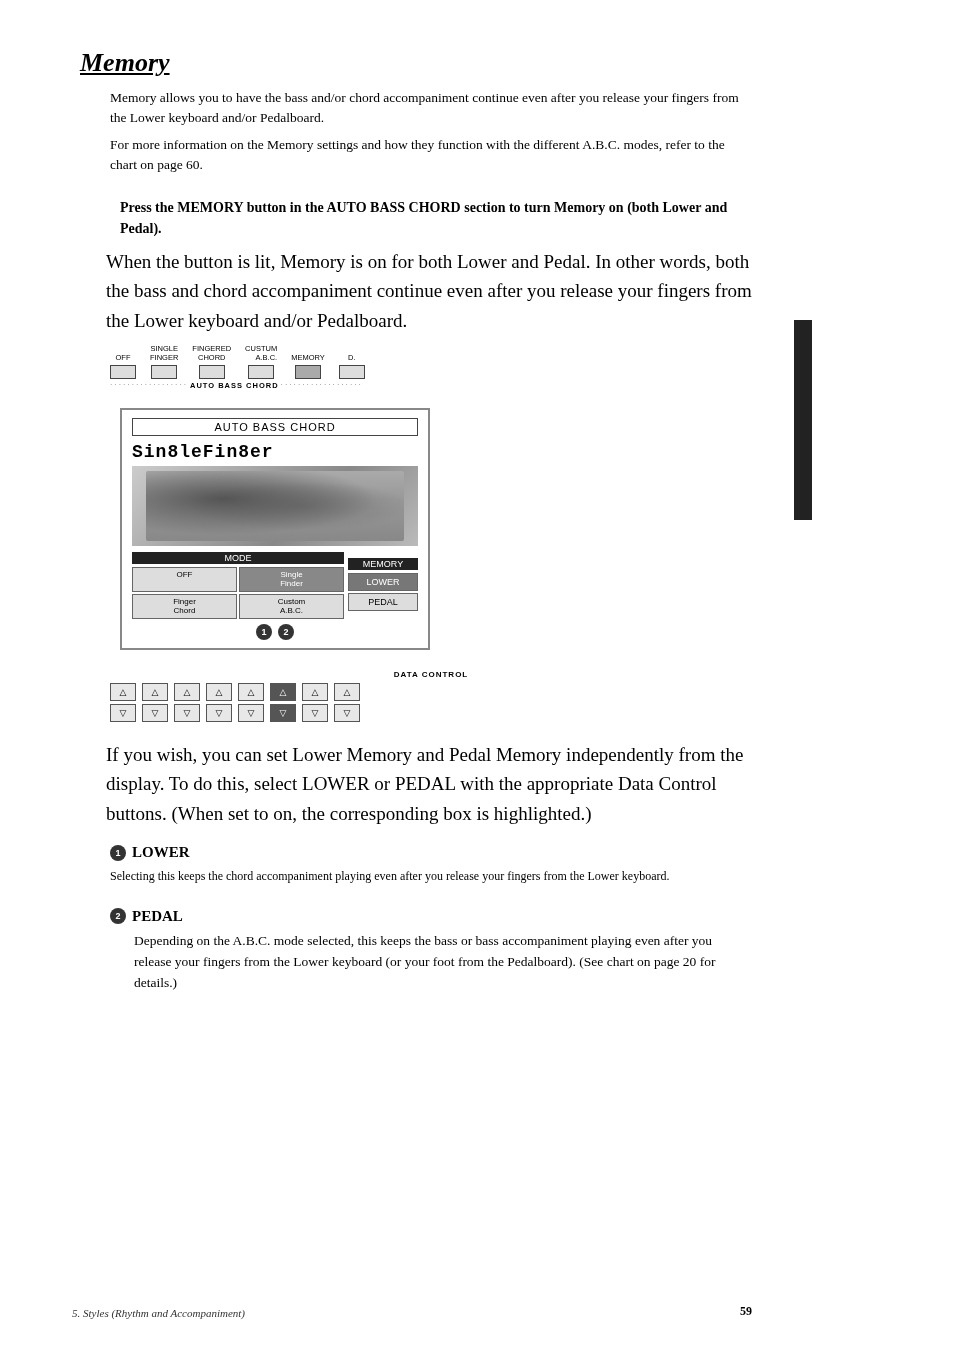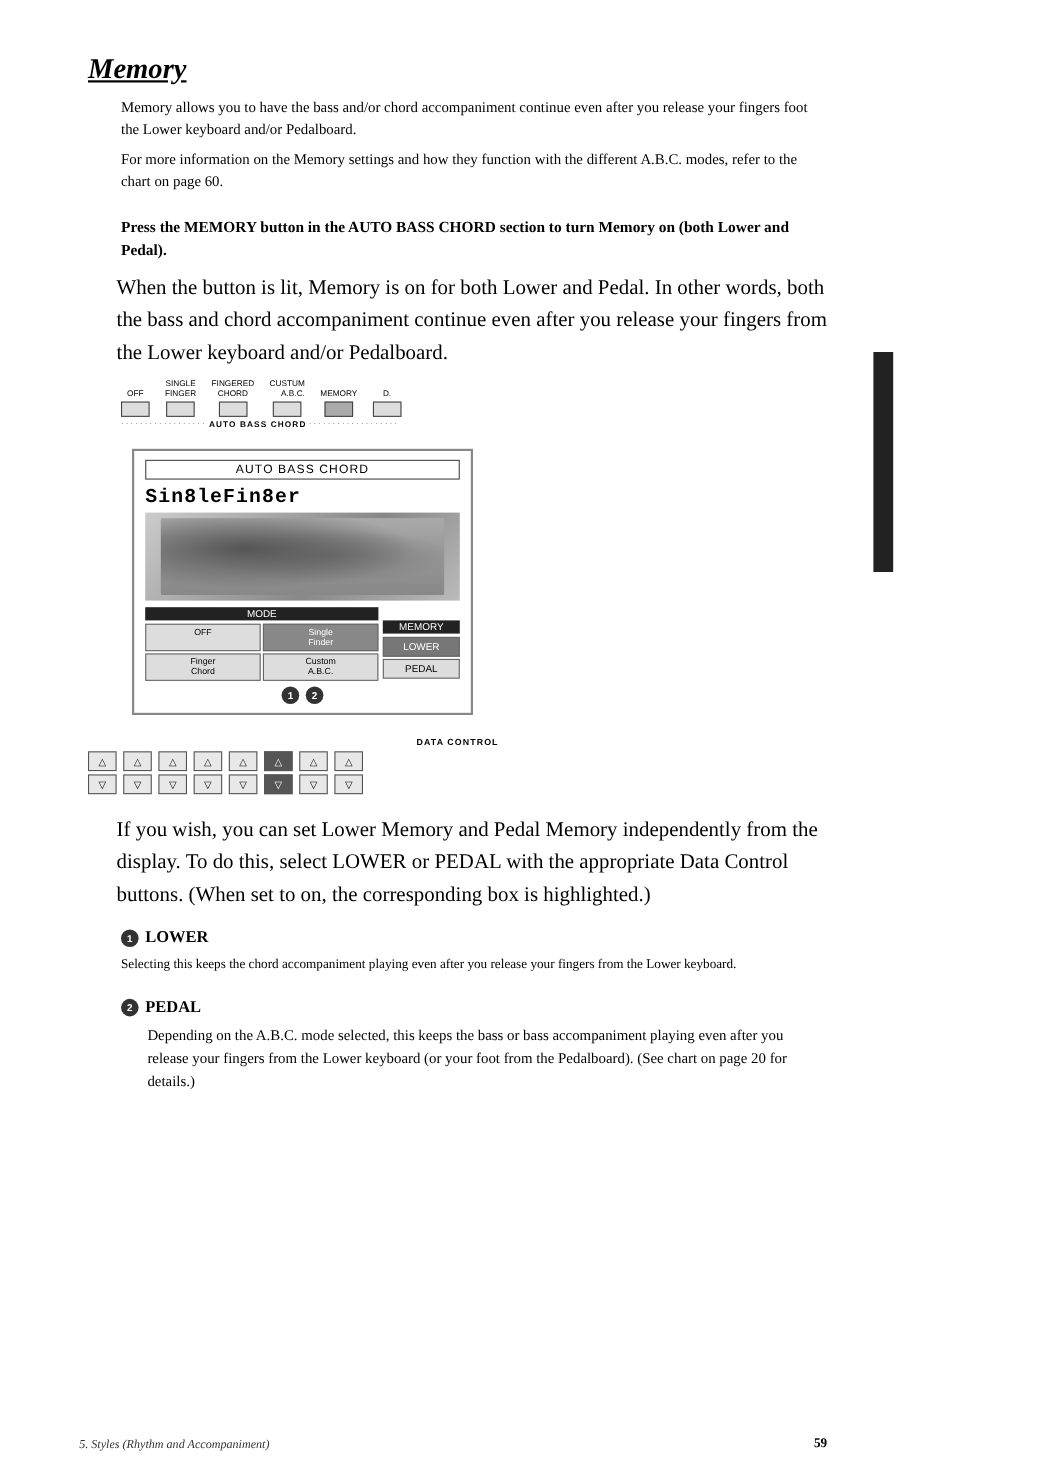--- a/index.html
+++ b/index.html
@@ -38,21 +38,21 @@
       margin-left: 30px;
       margin-bottom: 6px;
       line-height: 1.5;
       font-size: 13.5px;
     }
     .section-heading {
       font-weight: bold;
       font-size: 14px;
       margin-top: 22px;
       margin-bottom: 8px;
-      margin-left: 30px;
+      margin-left: 40px;
       line-height: 1.5;
     }
     .body-text {
       margin-left: 26px;
       margin-bottom: 10px;
       line-height: 1.55;
       font-size: 19px;
     }
     
     .display-outer {
@@ -100,21 +100,21 @@
       height: 70px;
       background: 
         radial-gradient(ellipse at 30% 40%, #555 0%, transparent 60%),
         radial-gradient(ellipse at 60% 50%, #777 0%, transparent 50%),
         linear-gradient(180deg, #aaa 0%, #999 40%, #888 100%);
       border-radius: 2px;
     }
     .display-bottom {
       display: flex;
       gap: 4px;
-      align-items: flex-end;
+      align-items: center;
       border-radius: 24px;
     }
     .mode-section {
       flex: 1;
     }
     .mode-label {
       background: #222;
       color: #fff;
       font-size: 9px;
       font-family: Arial, sans-serif;
@@ -180,20 +180,21 @@
       font-weight: bold;
     }
     .circles-row {
       display: flex;
       gap: 6px;
       justify-content: center;
       margin-top: 5px;
     }
     
     .data-control-section {
+      margin-left: 30px;
       margin-top: 10px;
       margin-bottom: 18px;
     }
     .data-control-label {
       font-size: 8px;
       font-family: Arial, sans-serif;
       text-align: center;
       letter-spacing: 1px;
       margin-bottom: 4px;
       font-weight: bold;
@@ -320,21 +321,21 @@
   </style>
 </head>
 <body>
 
 <div class="page">
 
   <div class="right-tab"></div>
 
   <h1 class="title">Memory</h1>
 
-  <p class="intro-text">Memory allows you to have the bass and/or chord accompaniment continue even after you release your fingers foot the Lower keyboard and/or Pedalboard.</p>
+  <p class="intro-text">Memory allows you to have the bass and/or chord accompaniment continue even after you release your fingers from the Lower keyboard and/or Pedalboard.</p>
   <p class="intro-text">For more information on the Memory settings and how they function with the different A.B.C. modes, refer to the chart on page 60.</p>
 
   <p class="section-heading">Press the MEMORY button in the AUTO BASS CHORD section to turn Memory on (both Lower and Pedal).</p>
 
   <p class="body-text">When the button is lit, Memory is on for both Lower and Pedal.  In other words, both the bass and chord accompaniment continue even after you release your fingers from the Lower keyboard and/or Pedalboard.</p>
 
   <div class="abc-wrapper">
     <div style="display:flex; align-items:flex-end; gap:0;">
 
       <div class="abc-item" style="margin-right:14px;">

